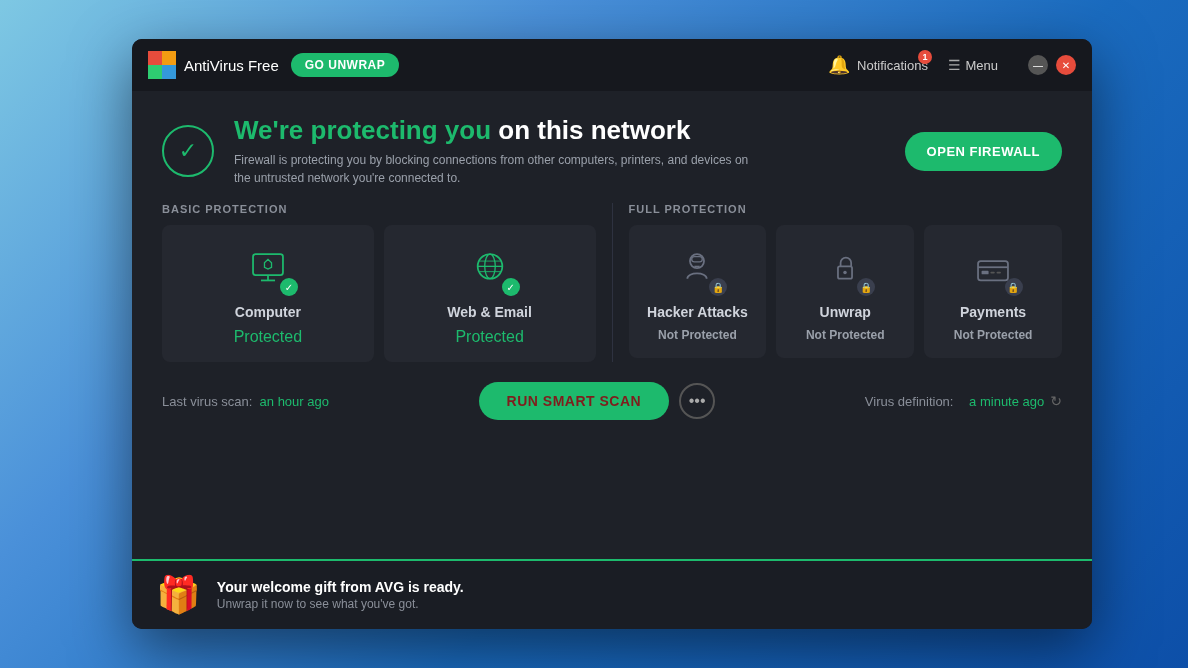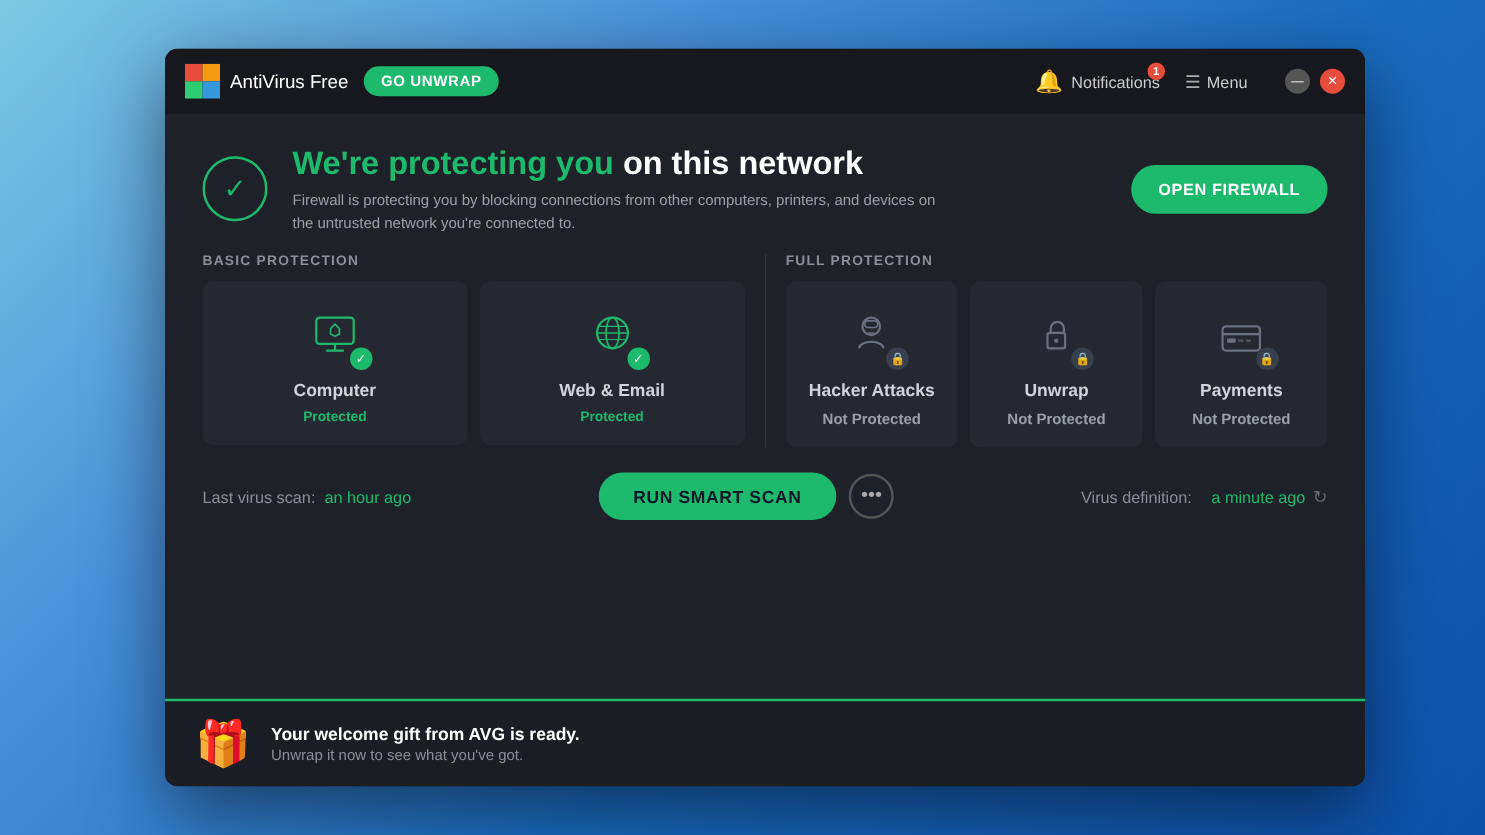--- a/index.html
+++ b/index.html
@@ -269,22 +269,22 @@
       color: white;
     }
     .card-title {
       color: #d0d4dc;
       font-size: 14px;
       font-weight: 600;
       text-align: right;
     }
     .card-status-protected {
       color: #1dba6d;
-      font-size: 11px;
-      font-weight: 700;
+      font-size: 16px;
+      font-weight: 400;
     }
     .card-status-not-protected {
       color: #9aa0aa;
       font-size: 12px;
       font-weight: bold;
     }
 
     
     .scan-area {
       display: flex;
@@ -299,21 +299,21 @@
     .scan-time {
       color: #1dba6d;
     }
     .scan-buttons {
       display: flex;
       align-items: center;
       gap: 10px;
     }
     .run-scan-btn {
       background: #1dba6d;
-      color: #0f172a;
+      color: #7f1d1d;
       border: none;
       border-radius: 25px;
       padding: 11px 28px;
       font-size: 14px;
       font-weight: 700;
       cursor: pointer;
       letter-spacing: 0.5px;
     }
     .more-btn {
       width: 36px;

